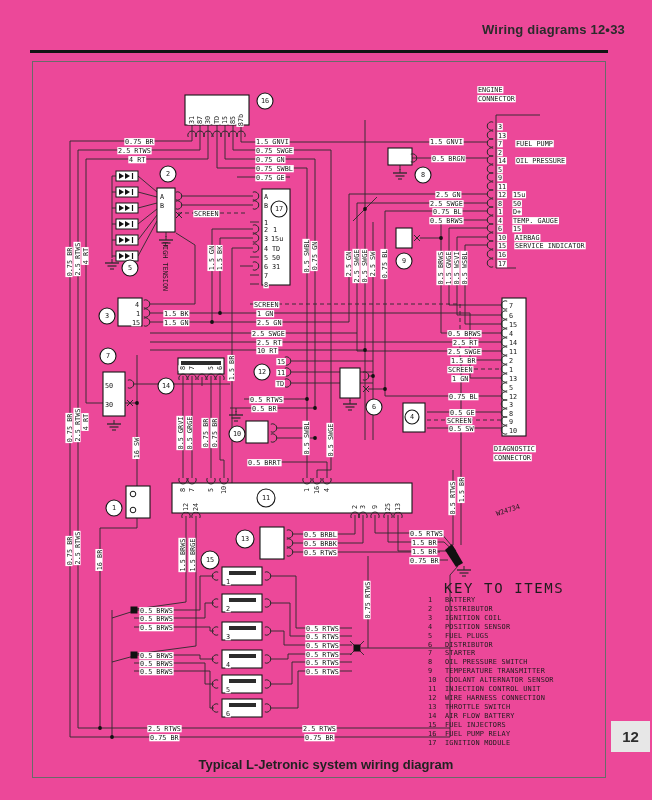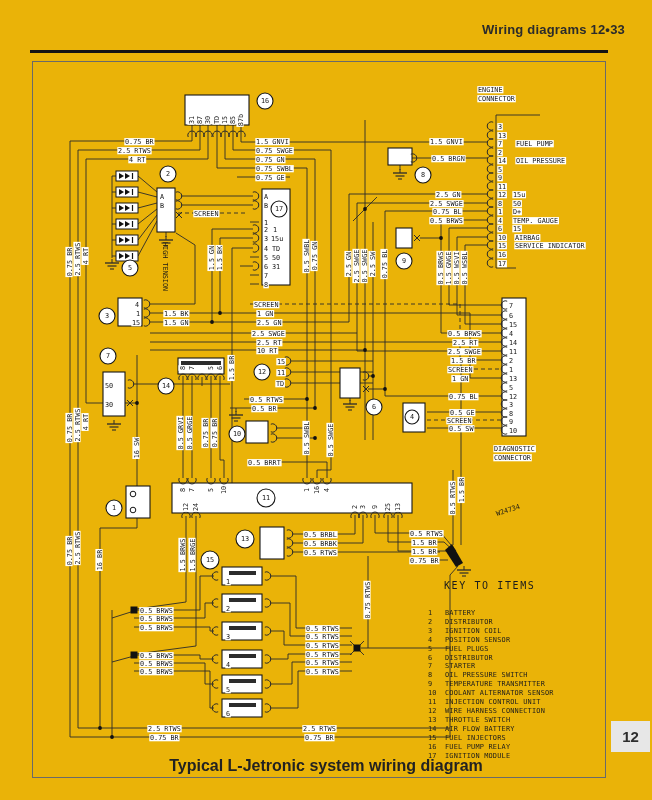--- a/index.html
+++ b/index.html
@@ -1,30 +1,30 @@
 <!DOCTYPE html>
 <html><head>
 <meta charset="utf-8">
 <style>
   html,body{margin:0;padding:0;background:#fff;}
-  .page{position:relative;width:652px;height:800px;background:#eab308;overflow:hidden;
+  .page{position:relative;width:652px;height:800px;background:#ec4899;overflow:hidden;
         font-family:"DejaVu Sans Mono", monospace;color:#1c1c1c;}
   .hdr{position:absolute;top:22px;right:27px;font-family:"Liberation Sans",sans-serif;
        font-weight:bold;font-size:13px;color:#2b2b2b;letter-spacing:.2px;}
   .rule{position:absolute;top:50px;left:30px;width:578px;height:2.6px;background:#141414;}
   .frame{position:absolute;left:32px;top:61px;width:574px;height:717px;border:1px solid #6a6a6a;box-sizing:border-box;}
   .svgwrap{position:absolute;left:0;top:0;width:652px;height:800px;}
   svg{position:absolute;left:0;top:0;}
   .keyblock{position:absolute;left:426px;top:580px;width:176px;}
-  .keytitle{font-size:10px;letter-spacing:1.6px;margin:0 0 18px 18px;white-space:nowrap;}
+  .keytitle{font-size:14px;letter-spacing:1.6px;margin:0 0 0 18px;white-space:nowrap;}
   .krow{display:flex;font-size:6.9px;line-height:8.9px;white-space:nowrap;}
   .kn{width:10px;text-align:left;flex:none;margin-left:2px;}
   .kl{margin-left:7px;letter-spacing:.2px;}
   .caption{position:absolute;left:32px;top:757px;width:588px;text-align:center;
-           font-family:"Liberation Sans",sans-serif;font-weight:bold;font-size:16px;color:#222;}
+           font-family:"Liberation Sans",sans-serif;font-weight:bold;font-size:13px;color:#222;}
   .tab{position:absolute;left:611px;top:721px;width:39px;height:31px;background:#e7e7e7;
        display:flex;align-items:center;justify-content:center;
        font-family:"Liberation Sans",sans-serif;font-weight:bold;font-size:15px;color:#2e2e2e;}
 </style>
 </head>
 <body>
 
 <div class="page">
   <div class="hdr">Wiring diagrams  12•33</div>
   <div class="rule"></div>

